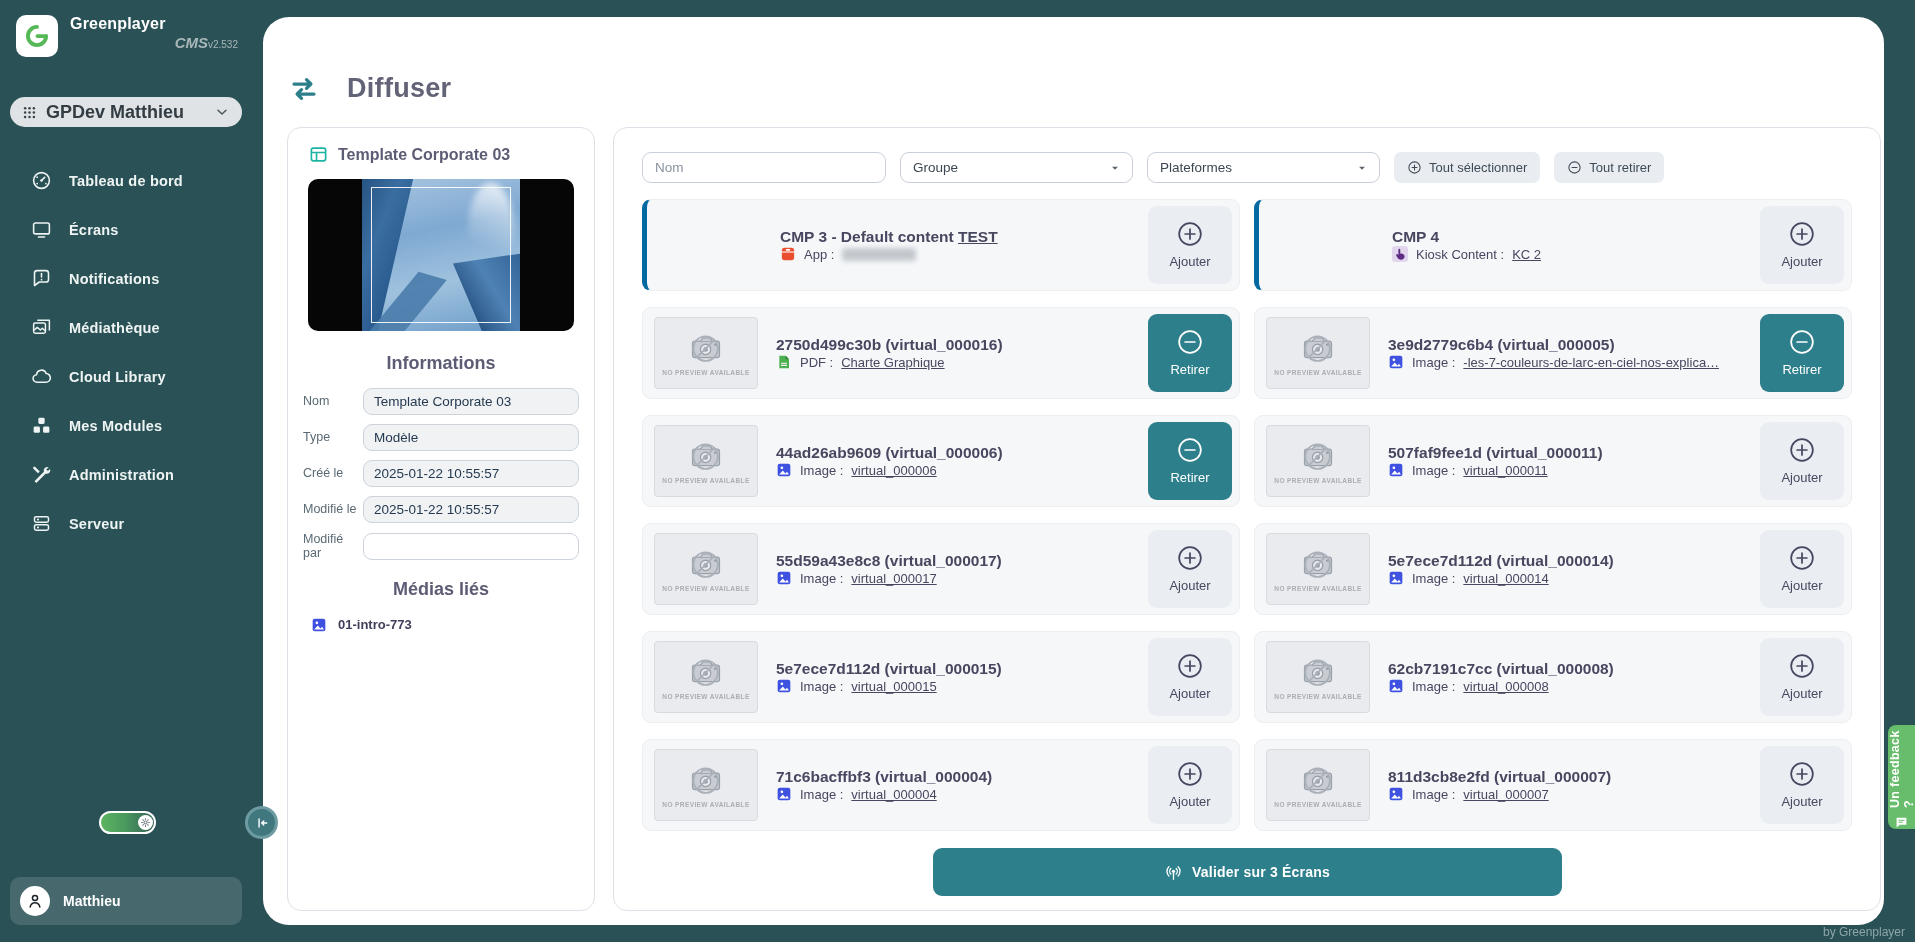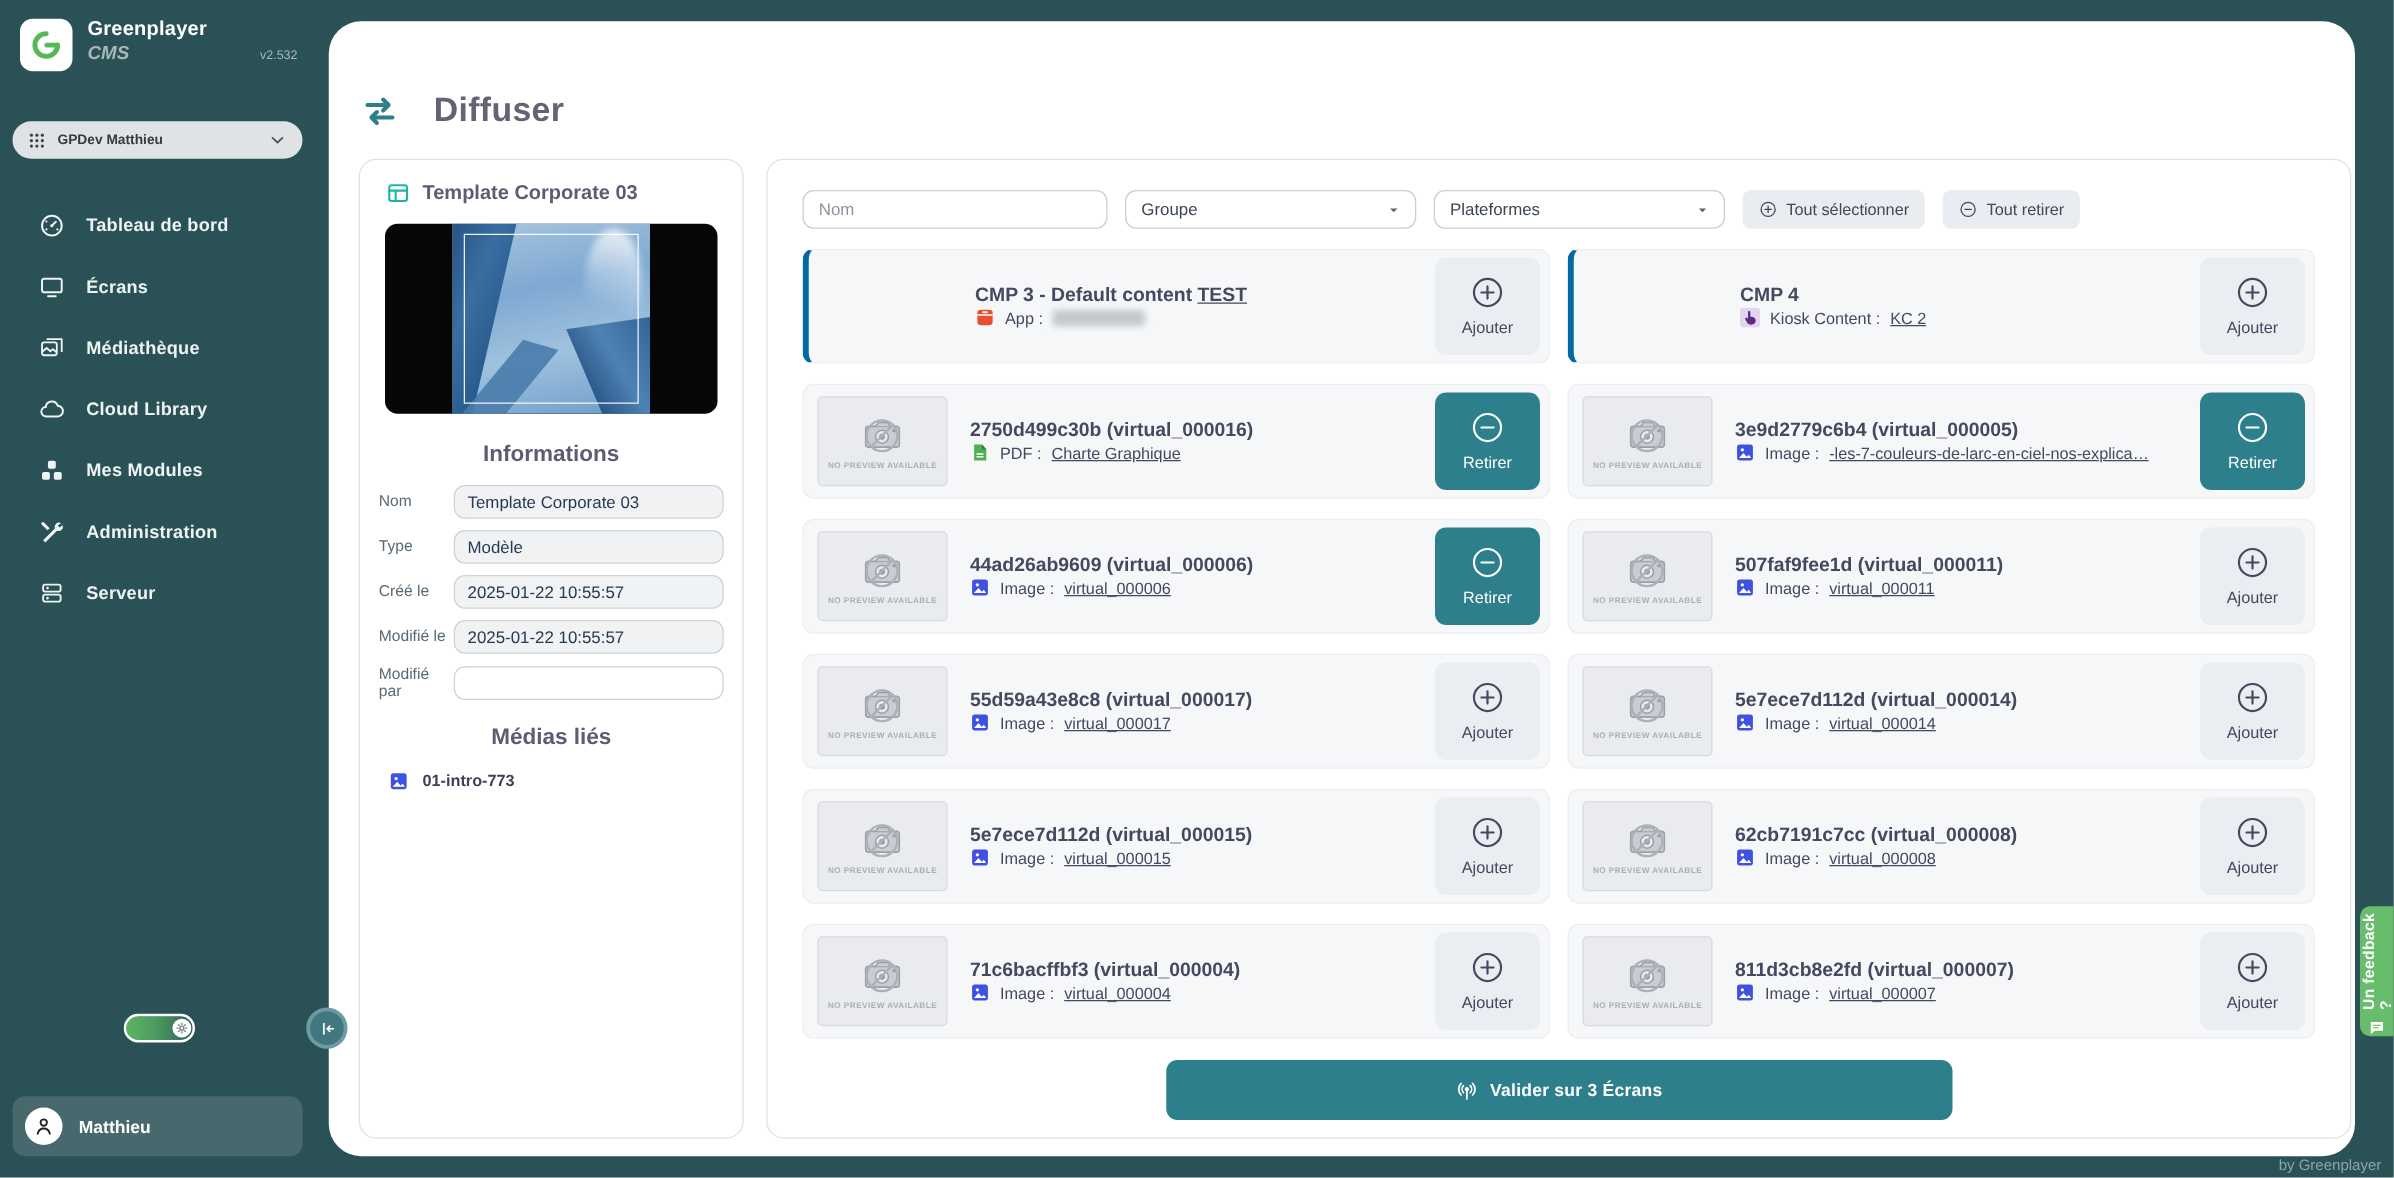--- a/index.html
+++ b/index.html
@@ -6,26 +6,26 @@
   body{width:1915px;height:942px;background:#2a5256;font-family:"Liberation Sans",sans-serif;position:relative;overflow:hidden}
   svg{display:block;width:100%;height:100%}
 
   
   .sidebar{position:absolute;left:0;top:0;width:252px;height:100%}
   .logo-row{display:flex;align-items:flex-start;gap:12px;padding:15px 14px 0 16px}
   .logo-box{width:42px;height:42px;background:#fff;border-radius:10px;display:flex;align-items:center;justify-content:center;flex:none}
   .logo-box span{width:26px;height:26px;display:block}
   .brand{flex:1}
   .brand-name{color:#fff;font-weight:bold;font-size:16px;letter-spacing:.2px}
-  .brand-row{display:flex;justify-content:space-between;align-items:baseline;margin-top:1px}
+  .brand-row{display:flex;justify-content:flex-end;align-items:baseline;margin-top:1px}
   .brand-cms{color:#a9b7b9;font-style:italic;font-weight:bold;font-size:15px}
   .brand-ver{color:#a9b7b9;font-size:10px}
   .workspace{position:absolute;left:10px;top:97px;width:232px;height:30px;background:#dfe3e6;border-radius:16px;display:flex;align-items:center;gap:9px;padding:0 12px;box-sizing:border-box;cursor:pointer}
   .workspace .wicon{width:15px;height:15px;color:#39434a;flex:none}
-  .workspace-label{flex:1;font-size:11px;font-weight:bold;color:#333c42}
+  .workspace-label{flex:1;font-size:18px;font-weight:bold;color:#333c42}
   .workspace .chev{width:16px;height:16px;color:#4a555c;flex:none}
   .nav{position:absolute;top:156px;left:0;width:100%}
   .nav-item{display:flex;align-items:center;gap:17px;padding:14px 0 14px 31px;cursor:pointer}
   .nav-icon{width:21px;height:21px;color:#eef3f3;flex:none}
   .nav-label{color:#eef3f3;font-size:14.5px;font-weight:bold;letter-spacing:.2px}
   .toggle{position:absolute;left:99px;top:811px;width:57px;height:23px;border:2px solid #fff;border-radius:13px;background:linear-gradient(90deg,#5cb560 0%,#4b9a5e 45%,#335f58 100%);display:flex;align-items:center;justify-content:flex-end;box-sizing:border-box;cursor:pointer}
   .toggle-knob{width:15px;height:15px;background:#fff;border-radius:50%;margin-right:1px;display:flex;align-items:center;justify-content:center}
   .toggle-knob span{width:11px;height:11px;color:#7d838c;display:block}
   .collapse-btn{position:absolute;left:245px;top:806px;width:27px;height:27px;border-radius:50%;background:#417880;border:3px solid #6d9ba1;display:flex;align-items:center;justify-content:center;cursor:pointer;z-index:6;box-sizing:content-box}
   .collapse-btn span{width:14px;height:14px;color:#fff;display:block}
@@ -158,20 +158,30 @@
         <span class="nav-icon">
           <svg viewBox="0 0 24 24" fill="none" stroke="currentColor" stroke-width="1.8">
             <rect x="3" y="4.5" width="18" height="12.5" rx="2"></rect>
             <path d="M8.5 20.5h7" stroke-linecap="round"></path>
           </svg>
         </span>
         <span class="nav-label">Écrans</span>
       </div>
       <div class="nav-item">
         <span class="nav-icon">
+          <svg viewBox="0 0 24 24" fill="none" stroke="currentColor" stroke-width="1.8" stroke-linejoin="round">
+            <path d="M4 6a3 3 0 013-3h10a3 3 0 013 3v7a3 3 0 01-3 3H9.5L4 20z"></path>
+            <path d="M12 6.2v4.2" stroke-linecap="round"></path>
+            <circle cx="12" cy="13.3" r="1" fill="currentColor" stroke="none"></circle>
+          </svg>
+        </span>
+        <span class="nav-label">Notifications</span>
+      </div>
+      <div class="nav-item">
+        <span class="nav-icon">
           <svg viewBox="0 0 24 24" fill="none" stroke="currentColor" stroke-width="1.7" stroke-linejoin="round">
             <rect x="3" y="6.8" width="13.5" height="11.7" rx="2"></rect>
             <path d="M7.2 3.8H21v11.7"></path>
             <path d="M3.4 15.2l3.8-3.3 3.4 2.9 2.3-1.9 3.3 2.8"></path>
           </svg>
         </span>
         <span class="nav-label">Médiathèque</span>
       </div>
       <div class="nav-item">
         <span class="nav-icon">

